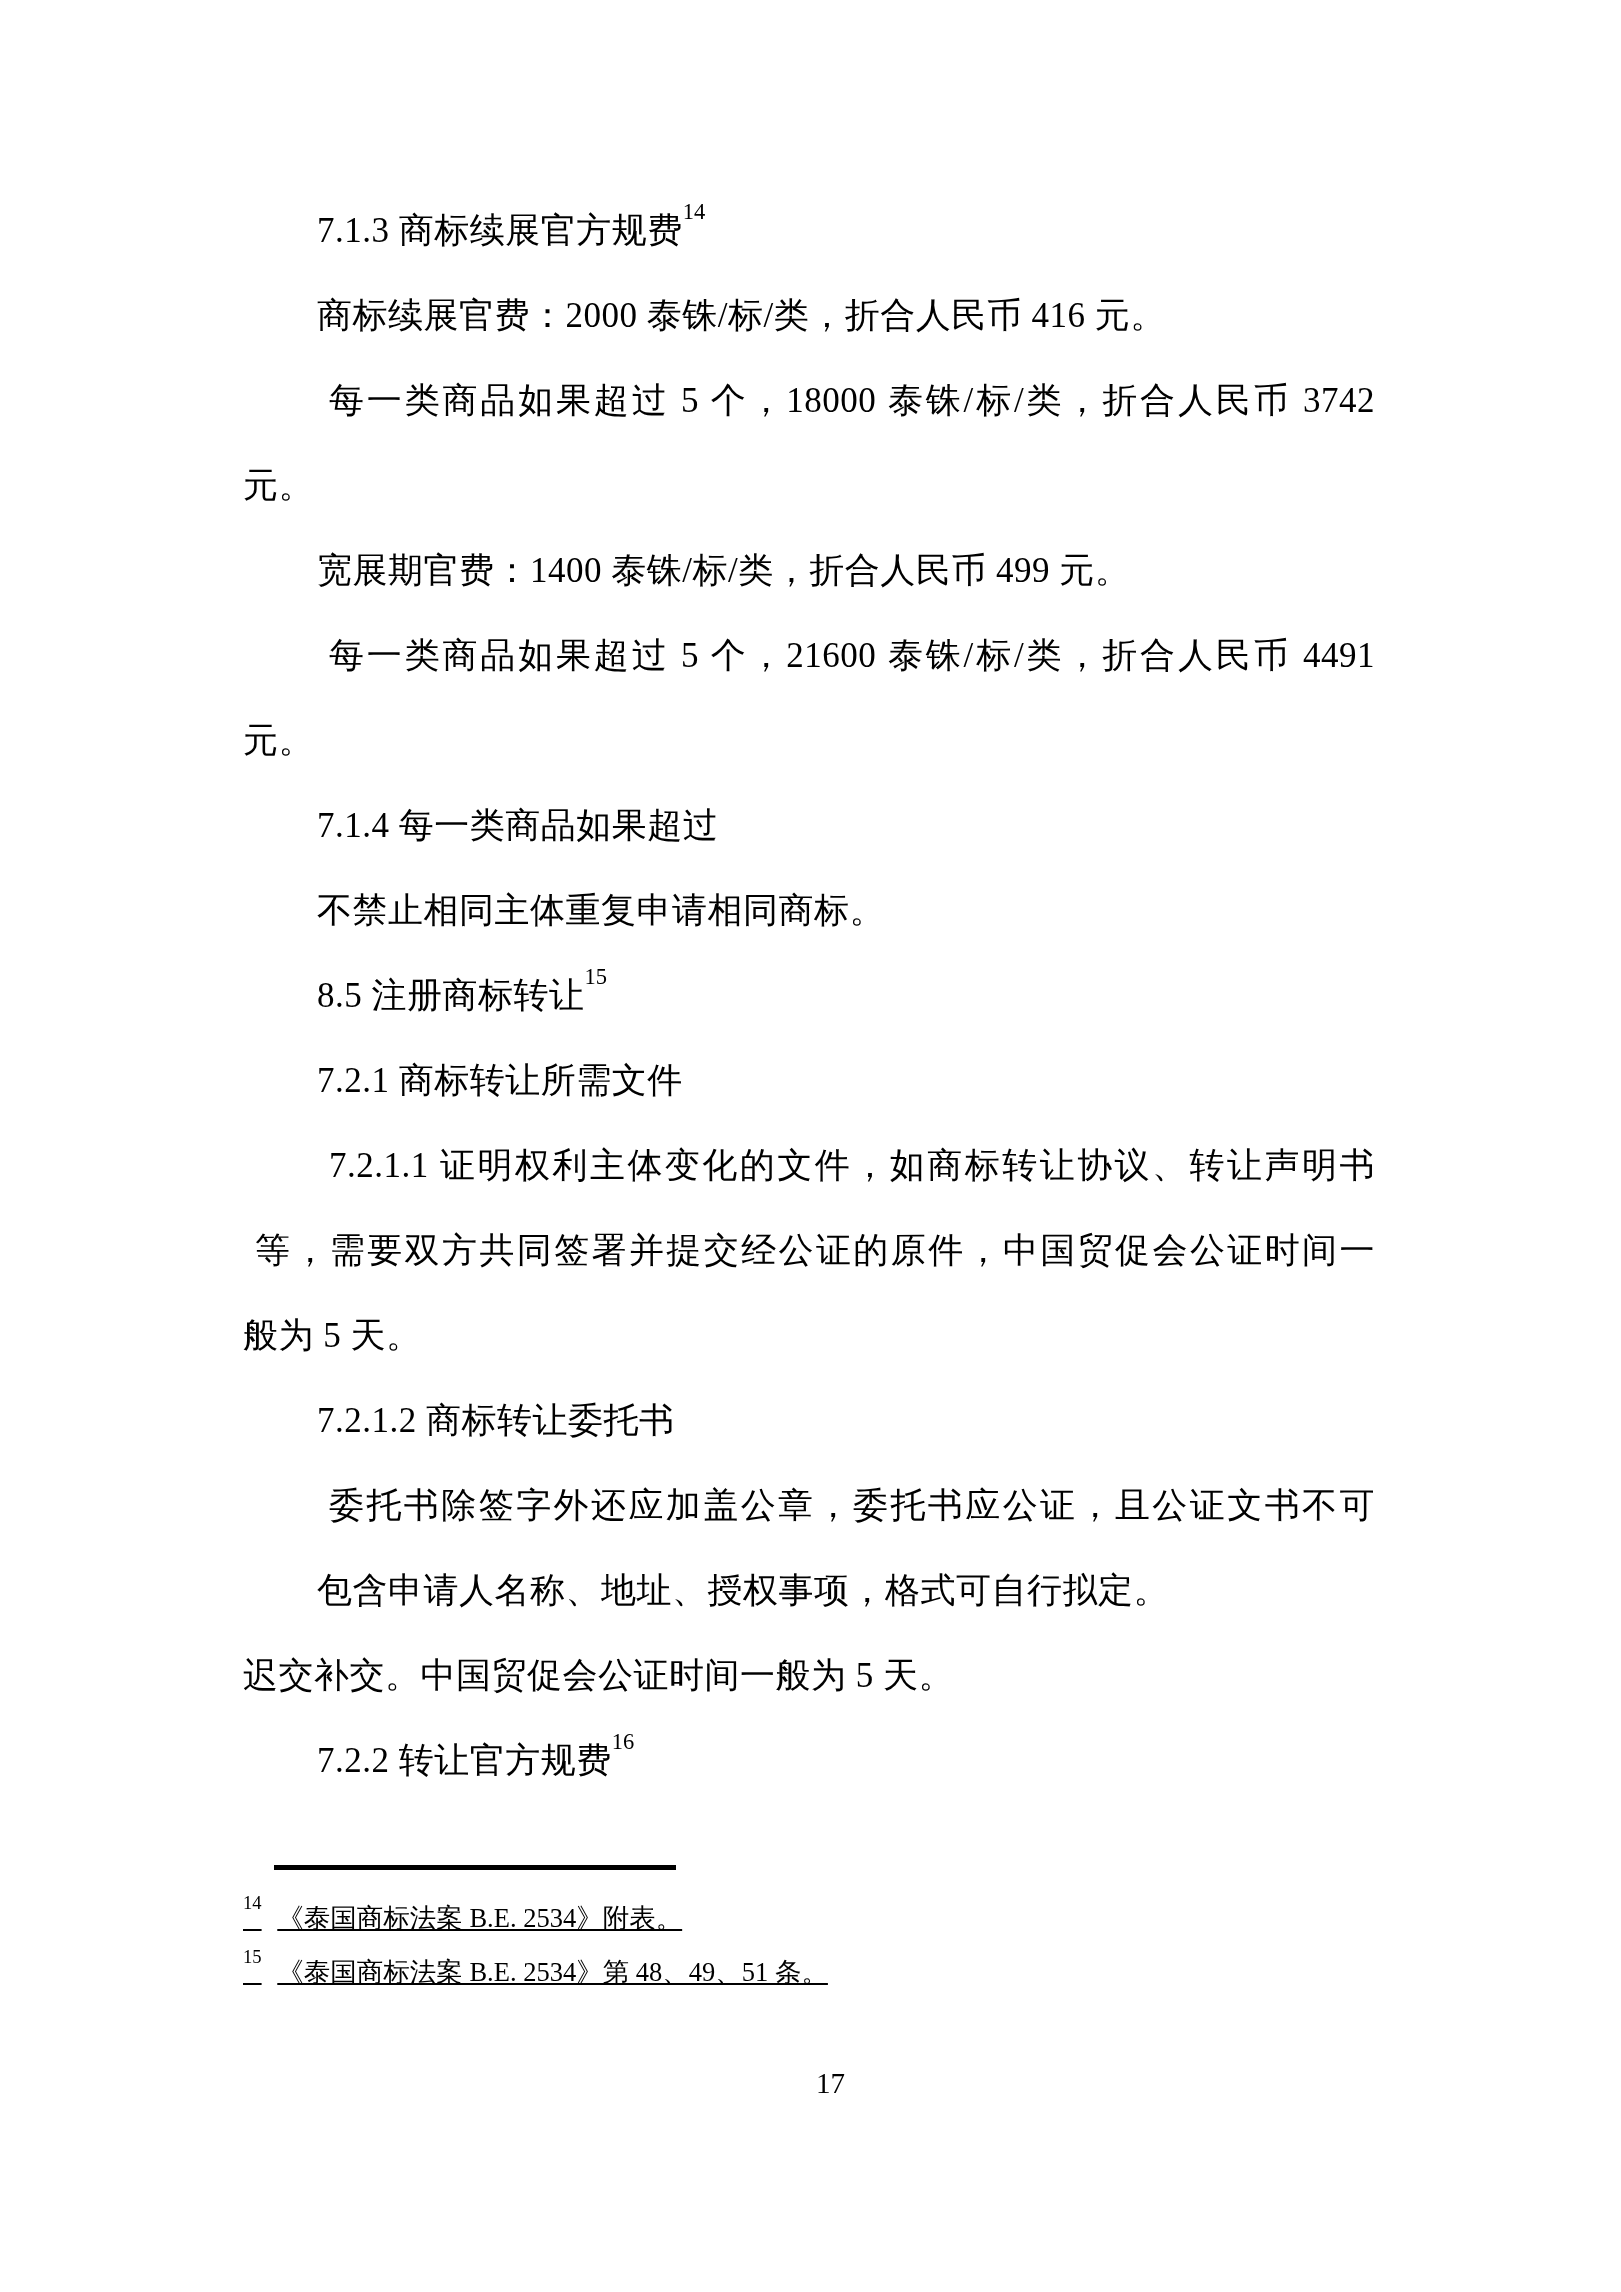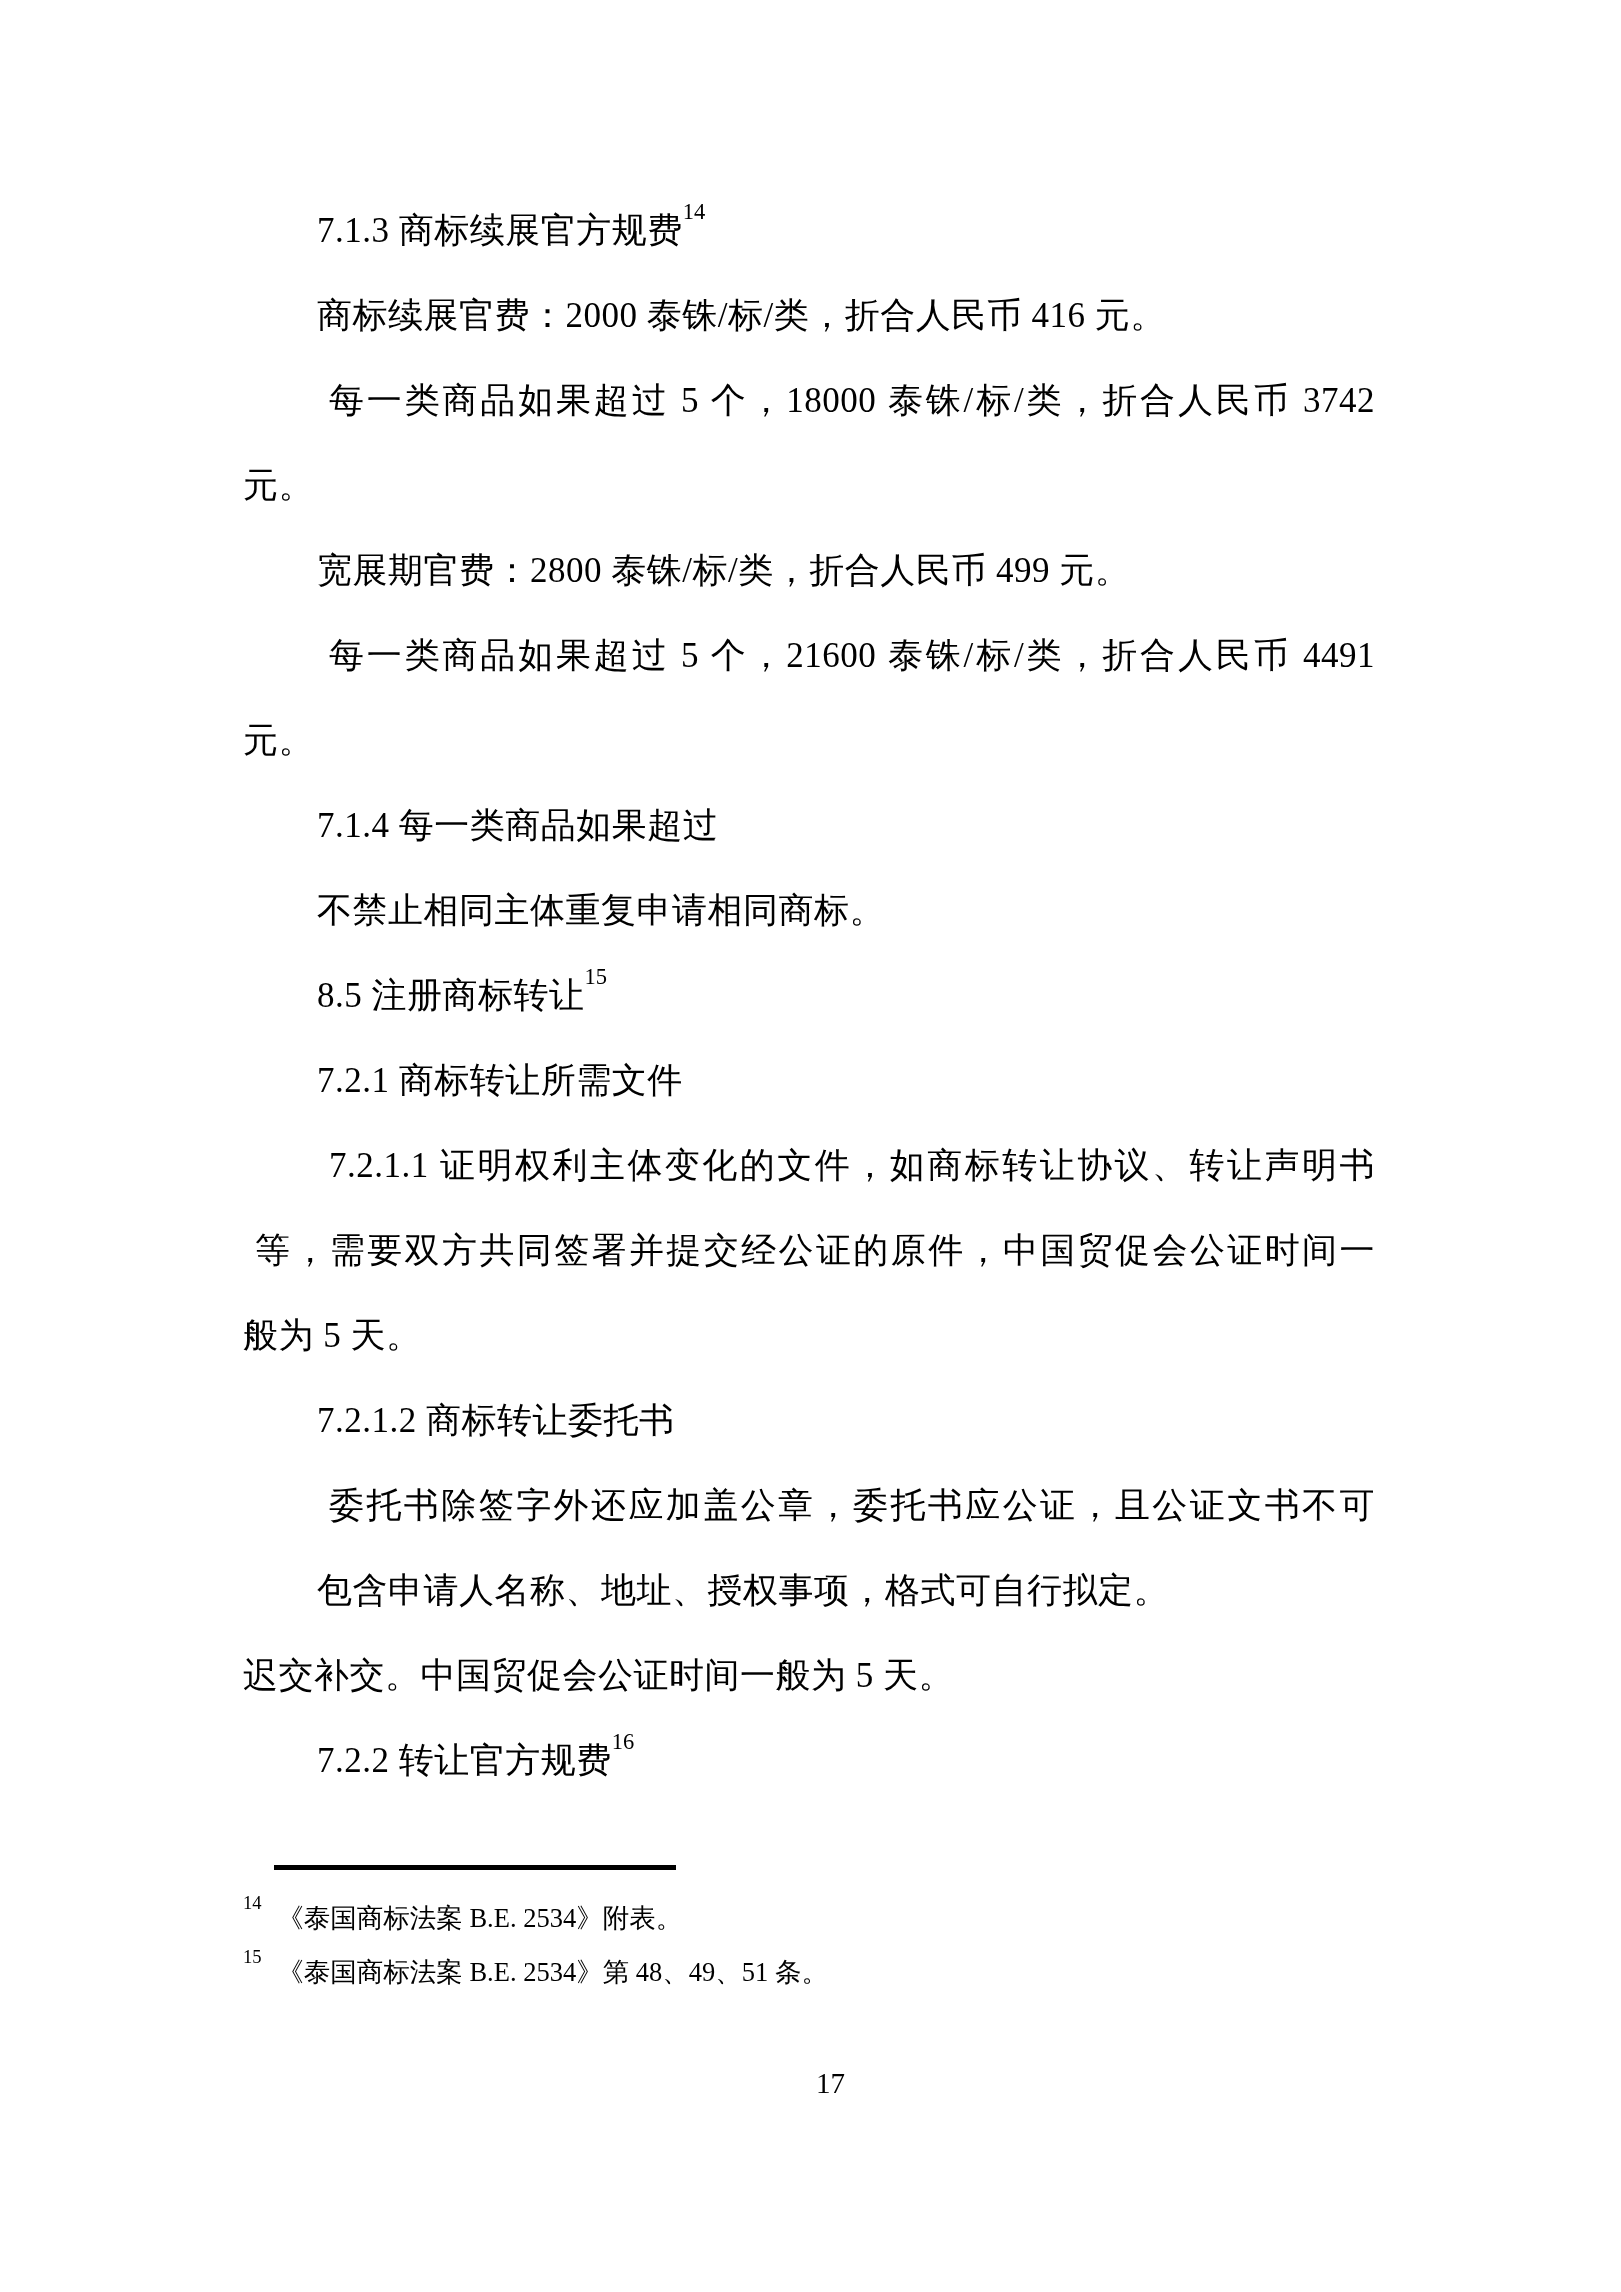--- a/index.html
+++ b/index.html
@@ -46,20 +46,21 @@
     top: 1865px;
     width: 402px;
     height: 4.9px;
     background: #000000;
   }
   .footnotes {
     position: absolute;
     left: 243px;
     top: 1891px;
     width: 1132px;
+    text-decoration: underline;
   }
   .footnote {
     height: 54px;
     line-height: 54px;
     font-size: 26.5px;
     white-space: nowrap;
   }
   .footnote sup {
     font-size: 18.6px;
     line-height: 0;
@@ -81,21 +82,21 @@
 </head>
 <body>
 
 <div class="page">
 
   <div class="content">
     <div class="line indent"><span>7.1.3 商标续展官方规费</span><sup>14</sup></div>
     <div class="line indent"><span>商标续展官费：2000 泰铢/标/类，折合人民币 416 元。</span></div>
     <div class="line indent fill"><span>每一类商品如果超过 5 个，18000 泰铢/标/类，折合人民币 3742</span></div>
     <div class="line"><span>元。</span></div>
-    <div class="line indent"><span>宽展期官费：2800 泰铢/标/类，折合人民币 499 元。</span></div>
+    <div class="line indent"><span>宽展期官费：1400 泰铢/标/类，折合人民币 499 元。</span></div>
     <div class="line indent fill"><span>每一类商品如果超过 5 个，21600 泰铢/标/类，折合人民币 4491</span></div>
     <div class="line"><span>元。</span></div>
     <div class="line indent"><span>7.1.4 每一类商品如果超过</span></div>
     <div class="line indent"><span>不禁止相同主体重复申请相同商标。</span></div>
     <div class="line indent"><span>8.5 注册商标转让</span><sup>15</sup></div>
     <div class="line indent"><span>7.2.1 商标转让所需文件</span></div>
     <div class="line indent fill"><span>7.2.1.1 证明权利主体变化的文件，如商标转让协议、转让声明书</span></div>
     <div class="line fill"><span>等，需要双方共同签署并提交经公证的原件，中国贸促会公证时间一</span></div>
     <div class="line"><span>般为 5 天。</span></div>
     <div class="line indent"><span>7.2.1.2 商标转让委托书</span></div>

